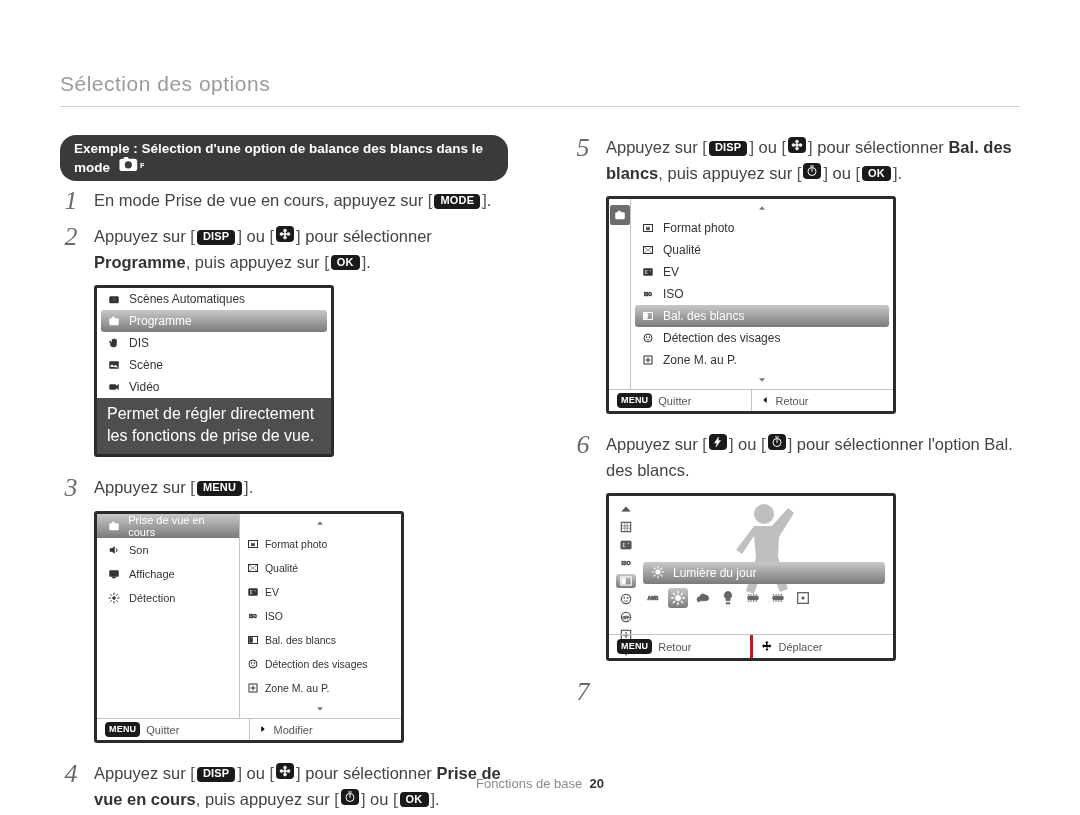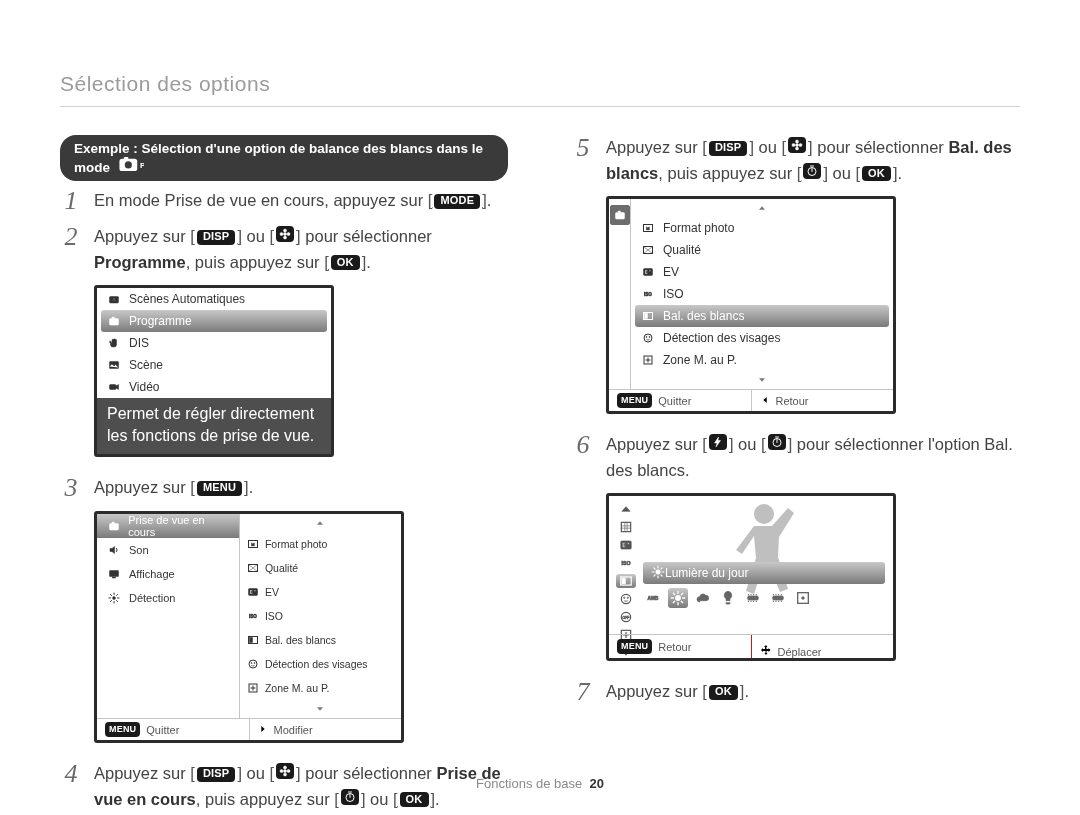--- a/index.html
+++ b/index.html
@@ -211,37 +211,37 @@
   .wb-panel .sidebar .sic.sel{background:linear-gradient(var(--hi-grad-a),var(--hi-grad-b));border-radius:3px;}
   .wb-panel .person{
     position:absolute;right:20px;top:6px;bottom:46px;left:50px;
     display:flex;align-items:flex-end;justify-content:center;
   }
   .wb-panel .person svg{width:110px;height:120px;fill:#bfbfbf;}
   .wb-panel .tag{
     position:absolute;left:34px;right:8px;top:66px;
     background:linear-gradient(var(--hi-grad-a),var(--hi-grad-b));
     color:#fff;font-size:12px;
-    height:22px;display:flex;align-items:center;padding:0 8px;
+    height:22px;display:flex;align-items:center;gap:8px;padding:0 8px;
     border-radius:3px;
   }
   .wb-panel .wbrow{
     position:absolute;left:34px;right:8px;top:90px;height:24px;
     display:flex;align-items:center;gap:5px;
   }
   .wb-panel .wbrow .wi{width:20px;height:20px;display:flex;align-items:center;justify-content:center;}
   .wb-panel .wbrow .wi svg{width:16px;height:16px;fill:#666;stroke:#666;}
   .wb-panel .wbrow .wi.sel{background:linear-gradient(var(--hi-grad-a),var(--hi-grad-b));border-radius:3px;}
   .wb-panel .wbrow .wi.sel svg{fill:#fff;stroke:#fff;}
   .wb-panel .foot{
     position:absolute;left:0;right:0;bottom:0;height:24px;
     display:flex;border-top:1px solid #c5c5c5;font-size:11px;color:#555;
   }
   .wb-panel .foot>div{flex:1;display:flex;align-items:center;gap:6px;padding:0 8px;}
-  .wb-panel .foot>div+div{border-left:1px solid #b91c1c;align-items:flex-end;}
+  .wb-panel .foot>div+div{border-left:3px solid #b91c1c;}
   .page-footer{
     position:absolute;
     left:0;right:0;
     bottom:24px;
     text-align:center;
     font-size:13px;
     color:#8a8a8a;
   }
   .page-footer .pn{color:#333;font-weight:700;}
   .content-wrap{position:relative;height:var(--page-h);}
@@ -845,23 +845,20 @@
                 <span><svg width="12" height="12">
                     <use href="#i-move"></use>
                   </svg></span>
                 <span>Déplacer</span>
               </div>
         </div>
       </div>
 
       <div class="step">
         <div class="step-num">7</div>
-        <div class="step-body">
-          <span>Appuyez sur </span><span class="bk"><span class="key">OK</span></span><span>.</span>
-        </div>
       </div>
 
     </div>
   </div>
 </div>
 
 <div class="page-footer">
   <span>Fonctions de base</span>&nbsp;&nbsp;<span class="pn">20</span>
 </div>
 

